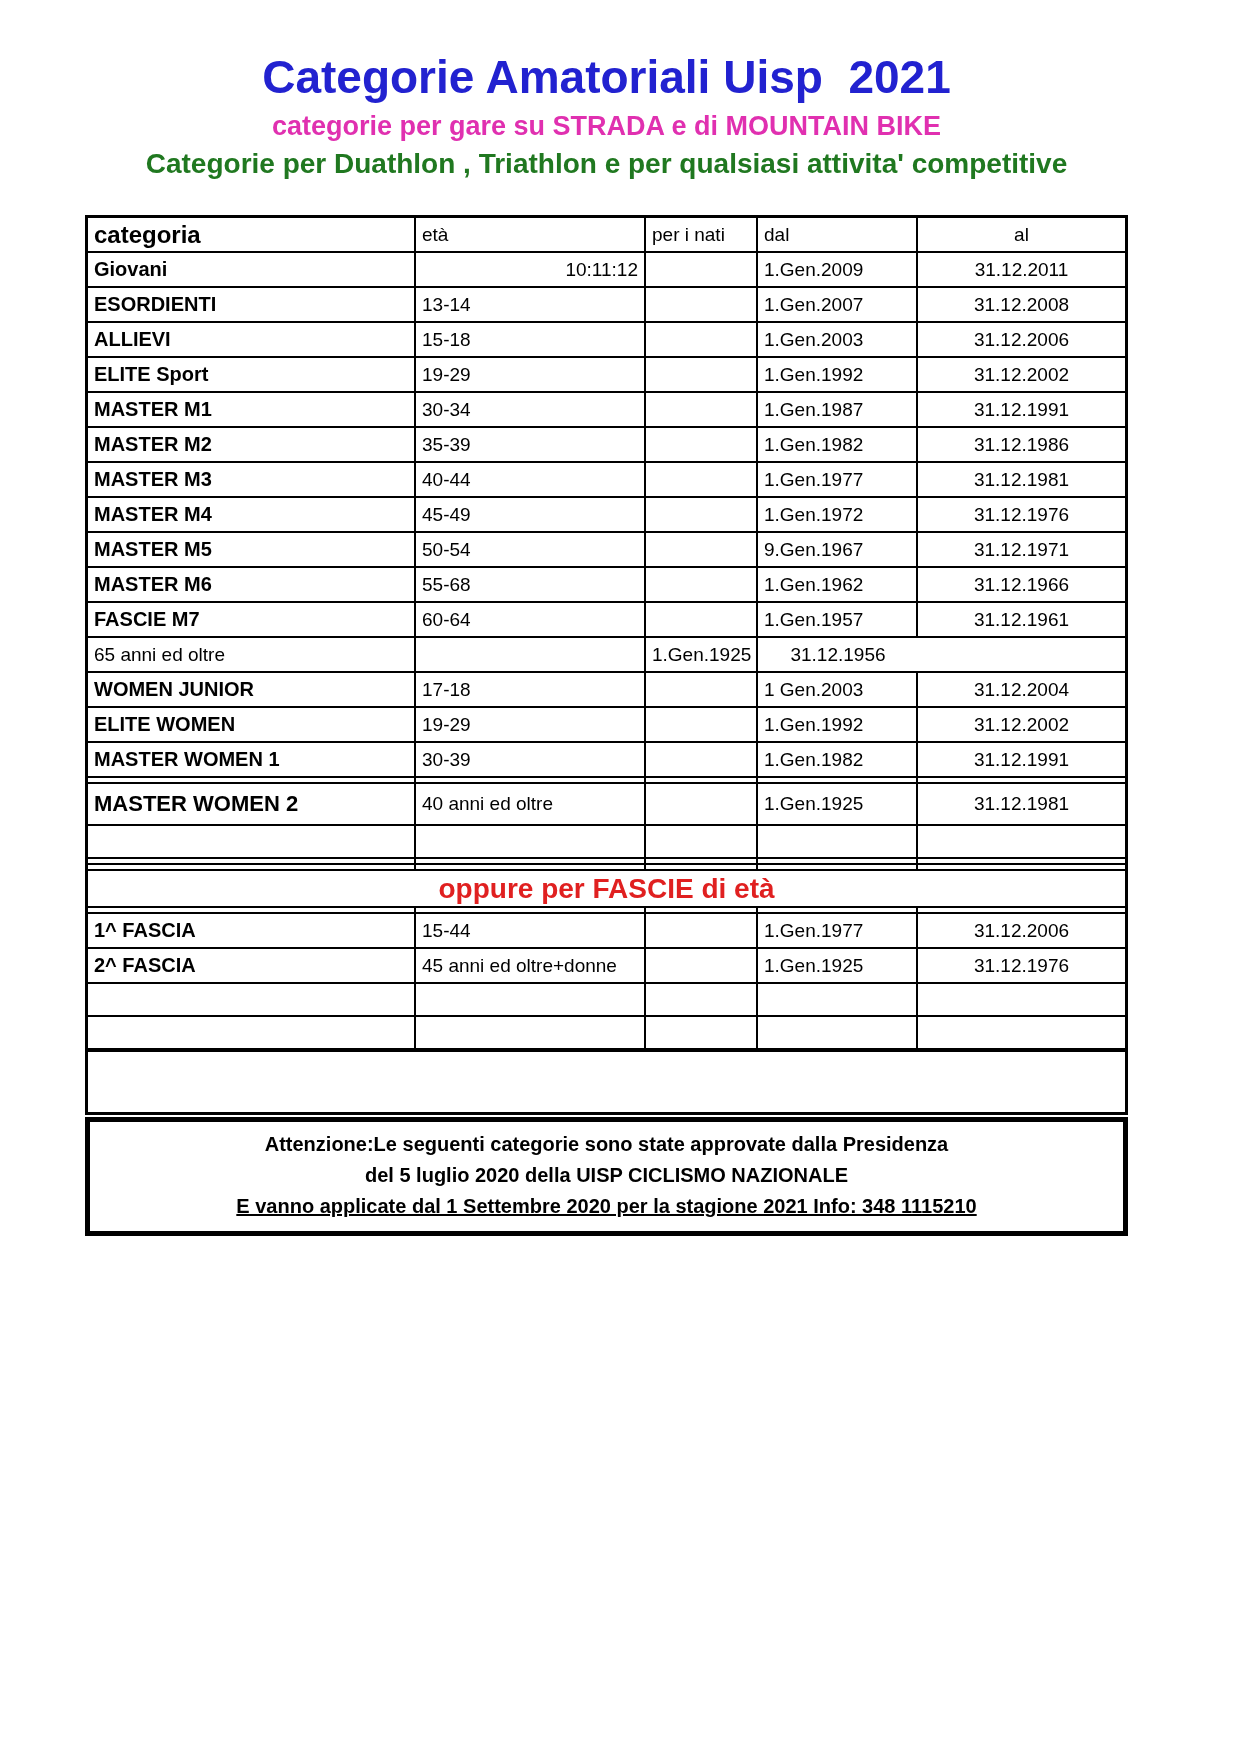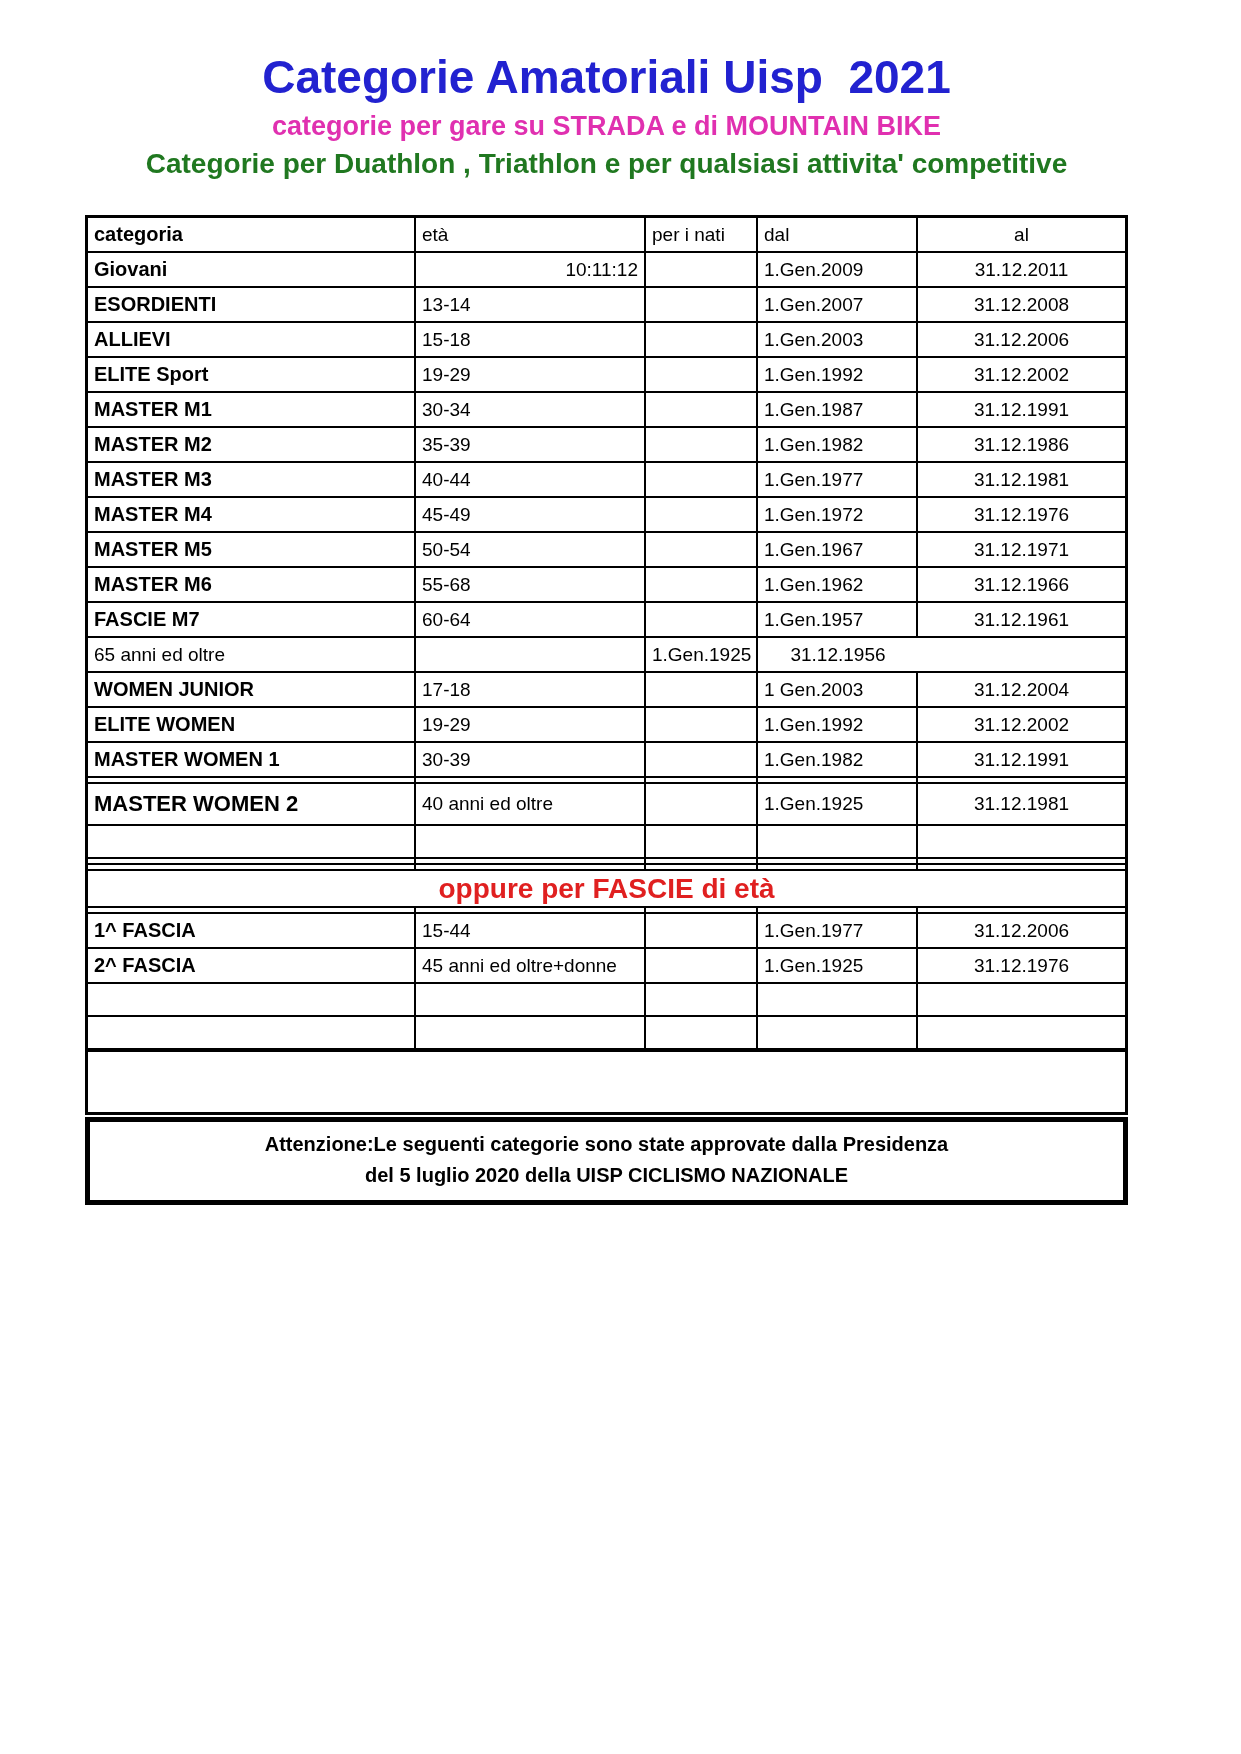--- a/index.html
+++ b/index.html
@@ -19,21 +19,21 @@
   .trow{display:grid;grid-template-columns:328px 230px 112px 160px 1fr;
         border-bottom:2px solid #000;box-sizing:border-box;}
   .trow:last-child{border-bottom:none;}
   .cell{border-right:2px solid #000;box-sizing:border-box;padding:0 6px;
         display:flex;align-items:center;font-size:19px;overflow:hidden;white-space:nowrap;}
   .cell:last-child{border-right:none;}
   .c-cat{font-weight:bold;font-size:20px;}
   .c-al{justify-content:center;text-align:center;}
   .al-right{justify-content:flex-end;}
   .row-header{height:35px;}
-  .row-header .c-cat{font-size:20px;}
+  .row-header .c-cat{font-size:24px;}
   .row-data{height:35px;}
   .row-large{height:42px;}
   .row-large .c-cat{font-size:22px;}
   .row-empty{height:33px;}
   .row-spacer{height:6px;}
   .row-spacer .cell{padding:0;}
   .row-section{height:37px;display:flex;align-items:center;justify-content:center;
                color:var(--section-red,#e02020);font-weight:bold;font-size:28px;}
   .row-blank-wide{height:62px;border-top:2px solid #000;}
 
@@ -117,21 +117,21 @@
         <div class="cell c-cat">MASTER M4</div>
         <div class="cell c-eta">45-49</div>
         <div class="cell c-nati"></div>
         <div class="cell c-dal">1.Gen.1972</div>
         <div class="cell c-al">31.12.1976</div>
       </div>
       <div class="trow row-data">
         <div class="cell c-cat">MASTER M5</div>
         <div class="cell c-eta">50-54</div>
         <div class="cell c-nati"></div>
-        <div class="cell c-dal">1.Gen.1967</div>
+        <div class="cell c-dal">9.Gen.1967</div>
         <div class="cell c-al">31.12.1971</div>
       </div>
       <div class="trow row-data">
         <div class="cell c-cat">MASTER M6</div>
         <div class="cell c-eta">55-68</div>
         <div class="cell c-nati"></div>
         <div class="cell c-dal">1.Gen.1962</div>
         <div class="cell c-al">31.12.1966</div>
       </div>
       <div class="trow row-data">
@@ -240,15 +240,16 @@
         <div class="cell c-nati"></div>
         <div class="cell c-dal"></div>
         <div class="cell c-al"></div>
       </div>
       <div class="trow row-blank-wide"></div>
     </div>
 
   <div class="notice">
     <div class="nline">Attenzione:Le seguenti categorie sono state approvate dalla Presidenza</div>
     <div class="nline">del 5 luglio 2020 della UISP CICLISMO NAZIONALE</div>
+    <div class="nline underlined">E vanno applicate dal 1 Settembre 2020 per la stagione 2021 Info: 348 1115210</div>
   </div>
 
 </div>
 
 </body></html>

